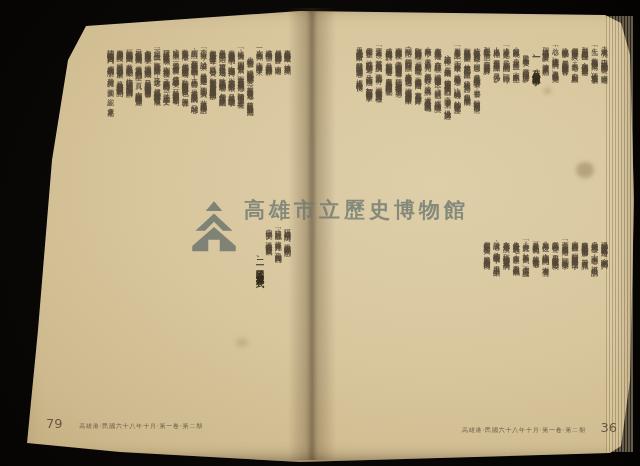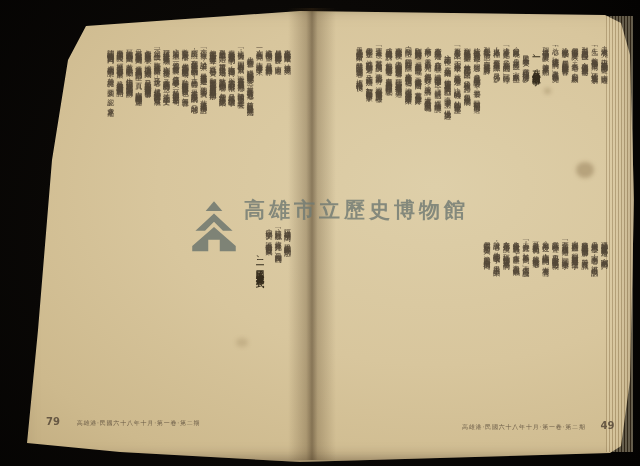--- a/index.html
+++ b/index.html
@@ -43,21 +43,21 @@
   .page-right-block{left:332px;top:38px;width:278px;height:378px;}
   .col{
     position:absolute;writing-mode:vertical-rl;text-orientation:upright;
     font-size:7px;line-height:8px;letter-spacing:.7px;color:#483d2f;opacity:.92;
     white-space:nowrap;
   }
   .col.hl{font-size:8.3px;line-height:9px;letter-spacing:1.2px;font-weight:bold;
     color:#312819;opacity:.97;}
   
   .footer{position:absolute;font-size:6px;letter-spacing:.8px;color:#564838;opacity:.85;}
-  .footer .num{font-size:10px;font-weight:bold;letter-spacing:0;}
+  .footer .num{font-size:13px;font-weight:normal;letter-spacing:0;}
   .footer-left{left:46px;top:416px;}
   .footer-left .num{margin-right:14px;}
   .footer-right{left:462px;top:420px;}
   .footer-right .num{margin-left:12px;}
   
   .watermark{position:absolute;left:180px;top:194px;width:420px;height:78px;pointer-events:none;}
   .wm-logo{position:absolute;left:2px;top:2px;width:64px;height:72px;}
   .wm-zh{
     position:absolute;left:64px;top:2px;font-size:21px;font-weight:bold;
     letter-spacing:4px;color:rgba(112,122,115,.82);white-space:nowrap;
@@ -148,21 +148,21 @@
       <div class="col" style="left: 32.8px; top: 4px;">我們依言改正了，他才點點頭把稿子交還，又倒了兩杯熱茶，絮絮說起別的陳年舊事來了</div>
       <div class="col" style="left: 23px; top: 4px;">天黑透了我們才告辭出來，巷口的路燈一盞一盞地亮著，把人影拉得很長很長</div>
     </div>
 
   <div class="footer footer-left">
     <span class="num">79</span>
     <span>高雄港·民國六十八年十月·第一卷·第二期</span>
   </div>
   <div class="footer footer-right">
     <span>高雄港·民國六十八年十月·第一卷·第二期</span>
-    <span class="num">49</span>
+    <span class="num">36</span>
   </div>
 
   <div class="watermark">
     <svg class="wm-logo" viewBox="0 0 100 100">
       <g fill="rgba(100,112,106,0.78)">
         <path d="M50 2 L63 17 L37 17 Z"></path>
         <path d="M50 21 L79 48 L64 48 L50 34 L36 48 L21 48 Z"></path>
         <path d="M50 42 L84 72 L84 80 L59 80 L59 62 L41 62 L41 80 L16 80 L16 72 Z"></path>
       </g>
     </svg>

